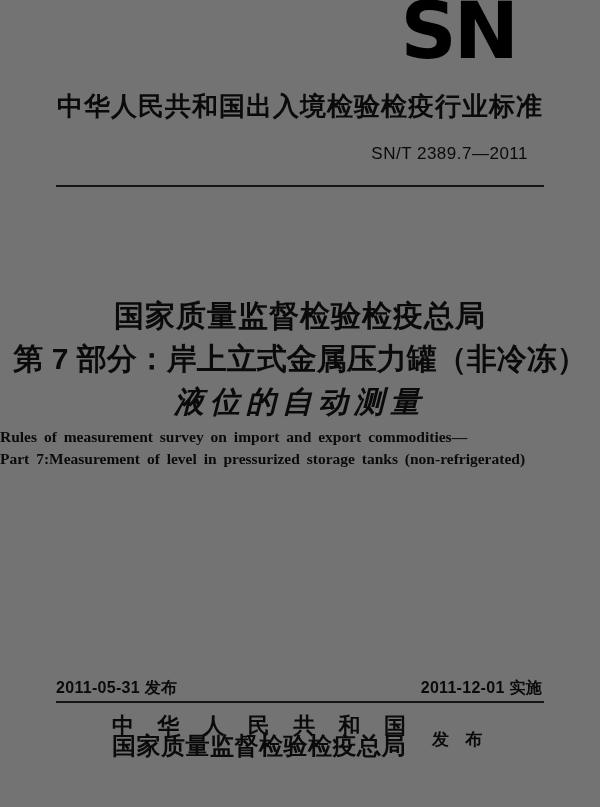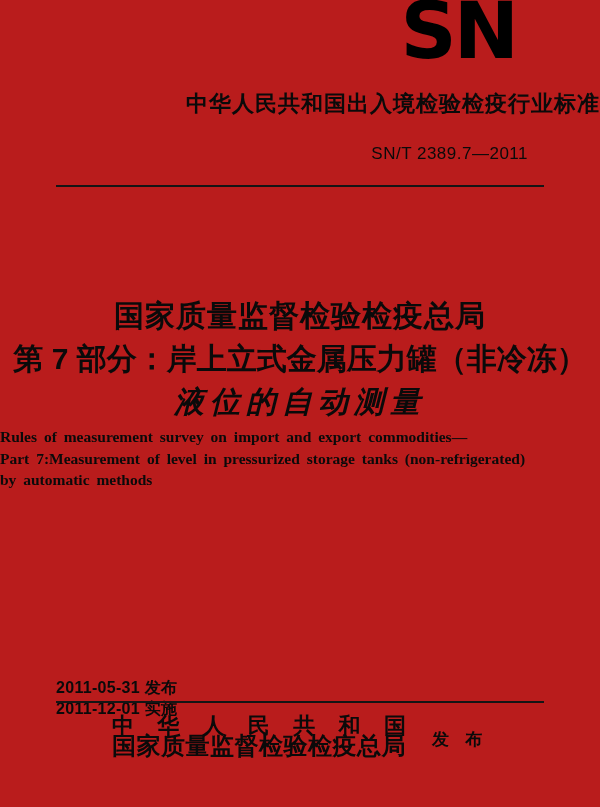--- a/index.html
+++ b/index.html
@@ -5,21 +5,21 @@
   html, body {
     margin: 0;
     padding: 0;
     background: #e9e9e9;
   }
   .page {
     position: relative;
     width: 600px;
     height: 807px;
     margin: 0 auto;
-    background: #b91c1c;
+    background: #737373;
     color: #0a0a0a;
     font-family: "Liberation Sans", sans-serif;
     overflow: hidden;
   }
   .sn-logo {
     position: absolute;
     top: -8px;
     right: 84px;
     font-family: "DejaVu Sans", sans-serif;
     font-weight: 900;
@@ -27,22 +27,22 @@
     line-height: 1;
     letter-spacing: -3px;
     color: #000;
     transform: scaleY(1.0);
   }
   .header-line {
     position: absolute;
     top: 89px;
     left: 0;
     width: 100%;
-    text-align: right;
-    font-size: 22px;
+    text-align: center;
+    font-size: 26px;
     font-weight: bold;
     letter-spacing: 1px;
     white-space: nowrap;
   }
   .std-number {
     position: absolute;
     top: 144px;
     right: 72px;
     font-size: 17px;
     font-weight: normal;
@@ -89,21 +89,20 @@
   .dates-row {
     position: absolute;
     top: 678px;
     left: 56px;
     right: 58px;
     display: flex;
     justify-content: space-between;
     font-size: 16px;
     font-weight: bold;
     letter-spacing: 0.3px;
-    flex-direction: column;
   }
 
   .publisher {
     position: absolute;
     top: 716px;
     left: 0;
     width: 100%;
     display: flex;
     justify-content: center;
     align-items: center;
@@ -152,21 +151,20 @@
 
   <div class="title-zh">
     <div class="l1">国家质量监督检验检疫总局</div>
     <div class="l2">第 7 部分：岸上立式金属压力罐（非冷冻）</div>
     <div class="l3">液位的自动测量</div>
   </div>
 
   <div class="title-en">
     <div>Rules of measurement survey on import and export commodities—</div>
     <div>Part 7:Measurement of level in pressurized storage tanks (non-refrigerated)</div>
-    <div>by automatic methods</div>
   </div>
 
   <div class="dates-row">
     <span>2011-05-31 发布</span>
     <span>2011-12-01 实施</span>
   </div>
 
   <div class="rule rule-bottom"></div>
 
   <div class="publisher">

